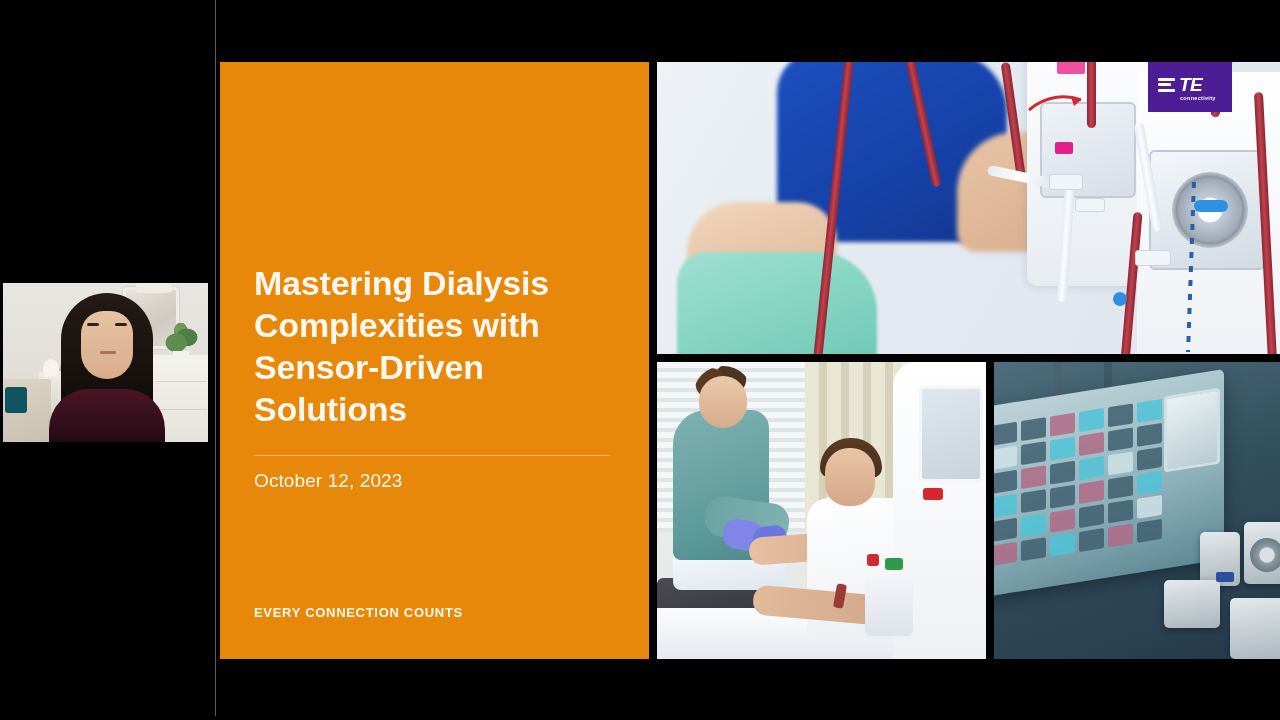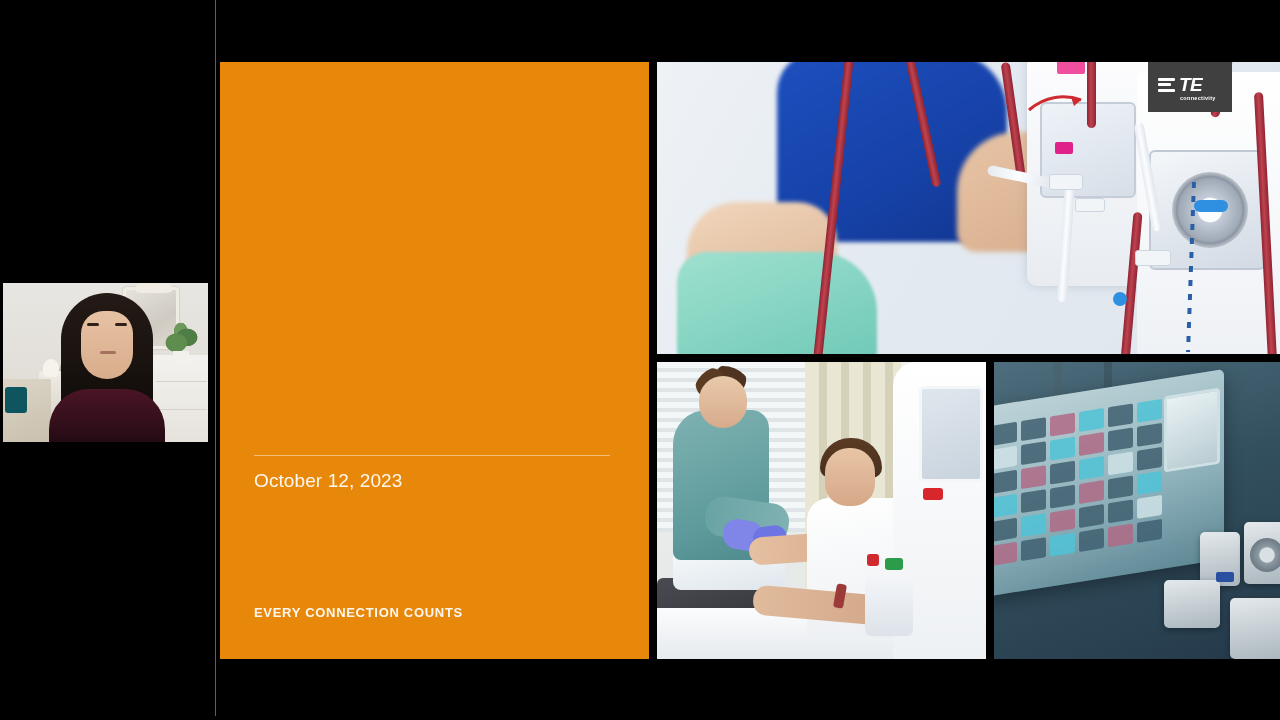--- a/index.html
+++ b/index.html
@@ -294,21 +294,21 @@
   .br-pump.p4 { left:76px; top:76px; width:60px; height:61px; }
   .br-rotor { position:absolute; left:96px; top:16px; width:34px; height:34px; border-radius:50%;
               background:radial-gradient(circle at 50% 50%,#d8e0e4 0 30%,#8e9ba3 34%,#6c7a84 70%); }
   .br-blue { position:absolute; left:62px; top:50px; width:18px; height:10px; background:#2b4fa0; border-radius:2px; }
   .br-rail { position:absolute; left:60px; top:-4px; width:8px; height:40px; background:#49636f; border-radius:3px; }
   .br-rail2{ position:absolute; left:110px; top:-6px; width:8px; height:38px; background:#3f5866; border-radius:3px; }
 
   
   .te-logo {
     position:absolute; left:1148px; top:62px; width:84px; height:50px;
-    background:#404040; display:flex; align-items:center; justify-content:center;
+    background:#4c1d95; display:flex; align-items:center; justify-content:center;
   }
   .te-inner { position:relative; width:64px; height:34px; }
   .te-row { position:absolute; left:0; top:5px; display:flex; align-items:center; gap:4px; }
   .te-bars { display:flex; flex-direction:column; gap:2.5px; }
   .te-bars span { display:block; background:#fff; border-radius:1px; height:3px; }
   .te-bars span:nth-child(1){ width:17px; }
   .te-bars span:nth-child(2){ width:13px; }
   .te-bars span:nth-child(3){ width:17px; }
   .te-word {
     color:#fff; font-size:19px; font-weight:bold; font-style:italic;
@@ -343,20 +343,26 @@
       <div class="wc-mouth"></div>
       <div class="wc-body"></div>
     </div>
   </div>
 
   <div class="matte-line"></div>
 
   <div class="slide">
 
     <div class="panel">
+      <div class="panel-title">
+          <div>Mastering Dialysis</div>
+          <div>Complexities with</div>
+          <div>Sensor-Driven</div>
+          <div>Solutions</div>
+        </div>
       <div class="panel-rule"></div>
       <div class="panel-date">October 12, 2023</div>
       <div class="panel-tag">EVERY CONNECTION COUNTS</div>
     </div>
 
     <div class="photos">
 
       <div class="ph ph-top">
         <div class="t-bg"></div>
         <div class="t-blue-shirt"></div>

